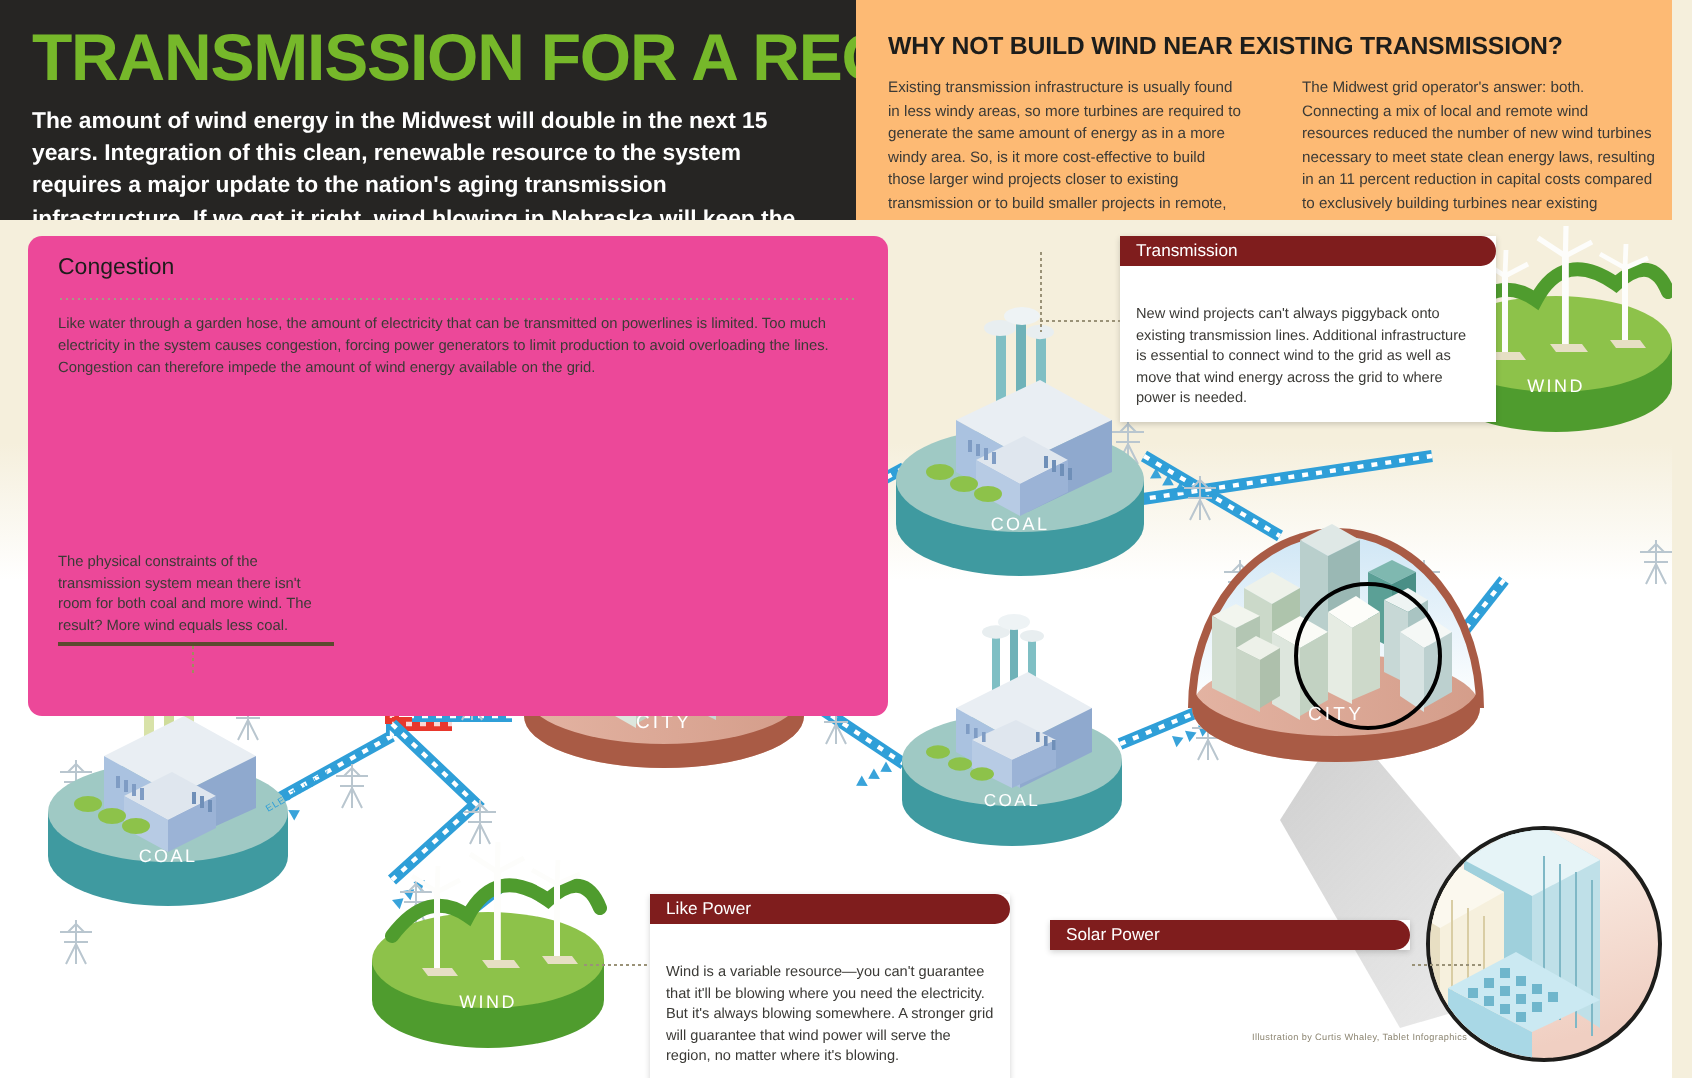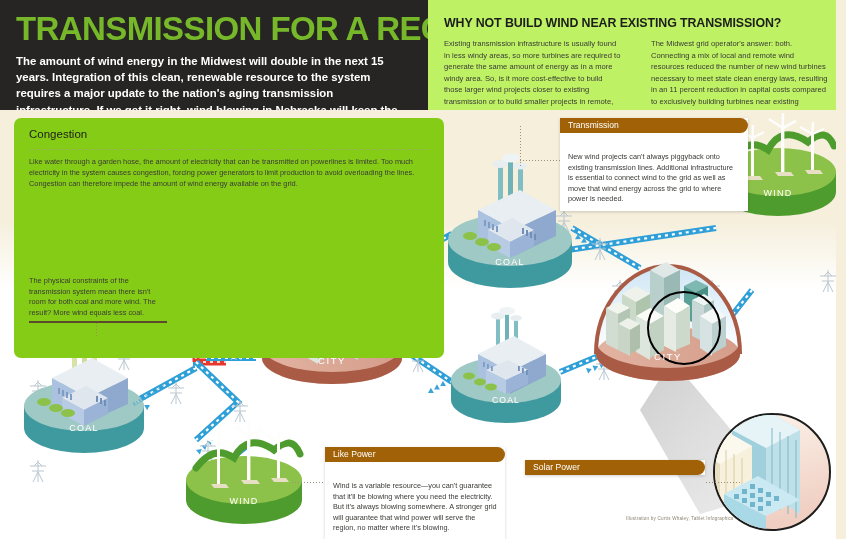--- a/index.html
+++ b/index.html
@@ -19,42 +19,42 @@
     color:#76b82a;font-size:33px;line-height:34px;font-weight:bold;
     letter-spacing:-0.6px;font-family:"Liberation Sans", sans-serif;
     white-space:nowrap;
   }
   .hdr-deck{
     color:#ffffff;font-size:11.4px;line-height:16.2px;margin-top:7px;
     font-weight:bold;
   }
   .hdr-right{
     position:absolute;left:428px;top:0;width:418px;height:110px;
-    box-sizing:border-box;padding:16px 18px 0 16px;background:#bef264;
+    box-sizing:border-box;padding:16px 18px 0 16px;background:#fdba74;
   }
   .hdr-right h2{
     margin:0 0 8px 0;font-size:12.4px;color:#1d1d1b;letter-spacing:-0.1px;
     font-weight:bold;
   }
   .hdr-cols{display:flex;gap:30px;}
   .hdr-col{width:190px;font-size:7.6px;line-height:11.6px;color:#3b3a36;}
 
   
   .stage{position:absolute;left:0;top:110px;width:846px;height:429px;background:#fff;}
   .stage-bg{position:absolute;inset:0;background:#ffffff;}
   .cream-wash{
     position:absolute;left:0;top:0;width:846px;height:429px;
     background:
       linear-gradient(180deg,#f5efdc 0%,#f5efdc 26%,rgba(245,239,220,0) 42%);
   }
 
   
   .congestion{
     position:absolute;left:14px;top:8px;width:430px;height:240px;
-    background:#84cc16;border-radius:7px;
+    background:#ec4899;border-radius:7px;
   }
   .congestion-title{
     position:absolute;left:15px;top:10px;font-size:11.5px;color:#1d1d1b;
   }
   .dots-rule{
     position:absolute;left:15px;top:31px;width:400px;height:1px;
     background-image:radial-gradient(circle,#a39c84 0.6px,transparent 0.7px);
     background-size:3px 1px;
   }
   .congestion-body{
@@ -70,21 +70,21 @@
   }
   .hose-leader{
     position:absolute;left:96px;top:213px;width:1px;height:14px;
     background-image:linear-gradient(180deg,#a08b5e 50%,transparent 50%);
     background-size:1px 3px;
   }
 
   
   .card{position:absolute;background:#ffffff;box-shadow:0 1px 3px rgba(0,0,0,.18);}
   .card .cap{
-    background:#a16207;color:#fff;font-size:8.6px;height:15px;
+    background:#7f1d1d;color:#fff;font-size:8.6px;height:15px;
     line-height:15px;padding-left:8px;border-top-right-radius:9px;
     border-bottom-right-radius:9px;
   }
   .card .txt{font-size:7.3px;line-height:10.6px;color:#3b3a36;padding:19px 8px 6px 8px;}
 
   #card-transmission{left:560px;top:8px;width:188px;}
   #card-windpower{left:325px;top:337px;width:180px;}
   #card-solarpower{left:525px;top:350px;width:180px;}
 
   .leader-h{position:absolute;height:1px;

